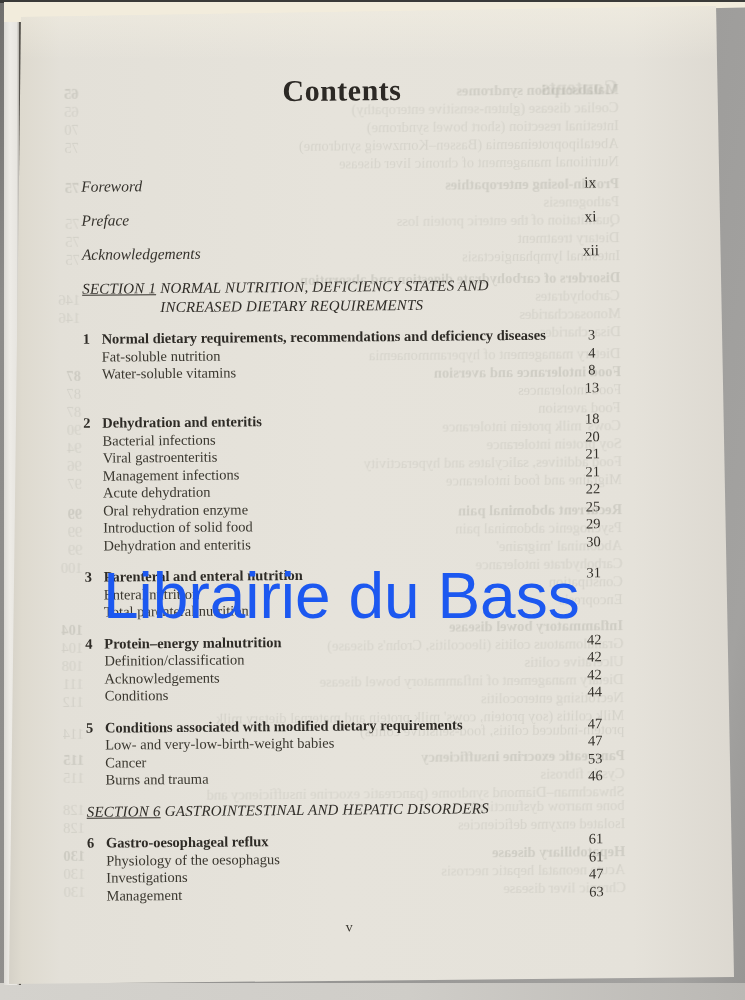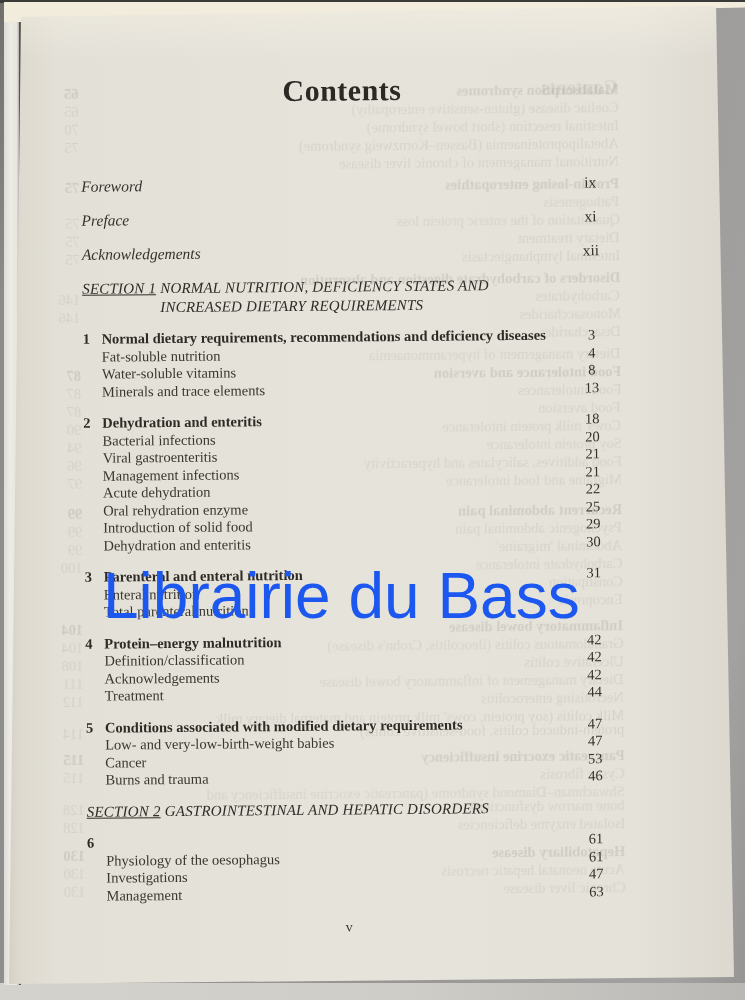--- a/index.html
+++ b/index.html
@@ -289,21 +289,20 @@
             </div>
             <div class="row item">
               <span class="ititle">Fat-soluble nutrition</span>
               <span class="pg">4</span>
             </div>
             <div class="row item">
               <span class="ititle">Water-soluble vitamins</span>
               <span class="pg">8</span>
             </div>
             <div class="row item">
-              <span class="ititle">Minerals and trace elements</span>
               <span class="pg">13</span>
             </div>
           </div>
 
           <div class="chapter">
             <div class="row">
               <span class="chnum">2</span>
               <span class="chtitle">Dehydration and enteritis</span>
               <span class="pg">18</span>
             </div>
@@ -361,21 +360,21 @@
             </div>
             <div class="row item">
               <span class="ititle">Definition/classification</span>
               <span class="pg">42</span>
             </div>
             <div class="row item">
               <span class="ititle">Acknowledgements</span>
               <span class="pg">42</span>
             </div>
             <div class="row item">
-              <span class="ititle">Treatment</span>
+              <span class="ititle">Conditions</span>
               <span class="pg">44</span>
             </div>
           </div>
 
           <div class="chapter">
             <div class="row">
               <span class="chnum">5</span>
               <span class="chtitle">Conditions associated with modified dietary requirements</span>
               <span class="pg">47</span>
             </div>
@@ -389,27 +388,28 @@
             </div>
             <div class="row item">
               <span class="ititle">Burns and trauma</span>
               <span class="pg">46</span>
             </div>
           </div>
         </div>
 
         <div class="section sec2">
           <div class="sec-line">
-            <span class="sec-label">SECTION 2</span>
+            <span class="sec-label">SECTION 6</span>
             <span>GASTROINTESTINAL AND HEPATIC DISORDERS</span>
           </div>
 
           <div class="chapter">
             <div class="row">
               <span class="chnum">6</span>
+              <span class="chtitle">Gastro-oesophageal reflux</span>
               <span class="pg">61</span>
             </div>
             <div class="row item">
               <span class="ititle">Physiology of the oesophagus</span>
               <span class="pg">61</span>
             </div>
             <div class="row item">
               <span class="ititle">Investigations</span>
               <span class="pg">47</span>
             </div>

